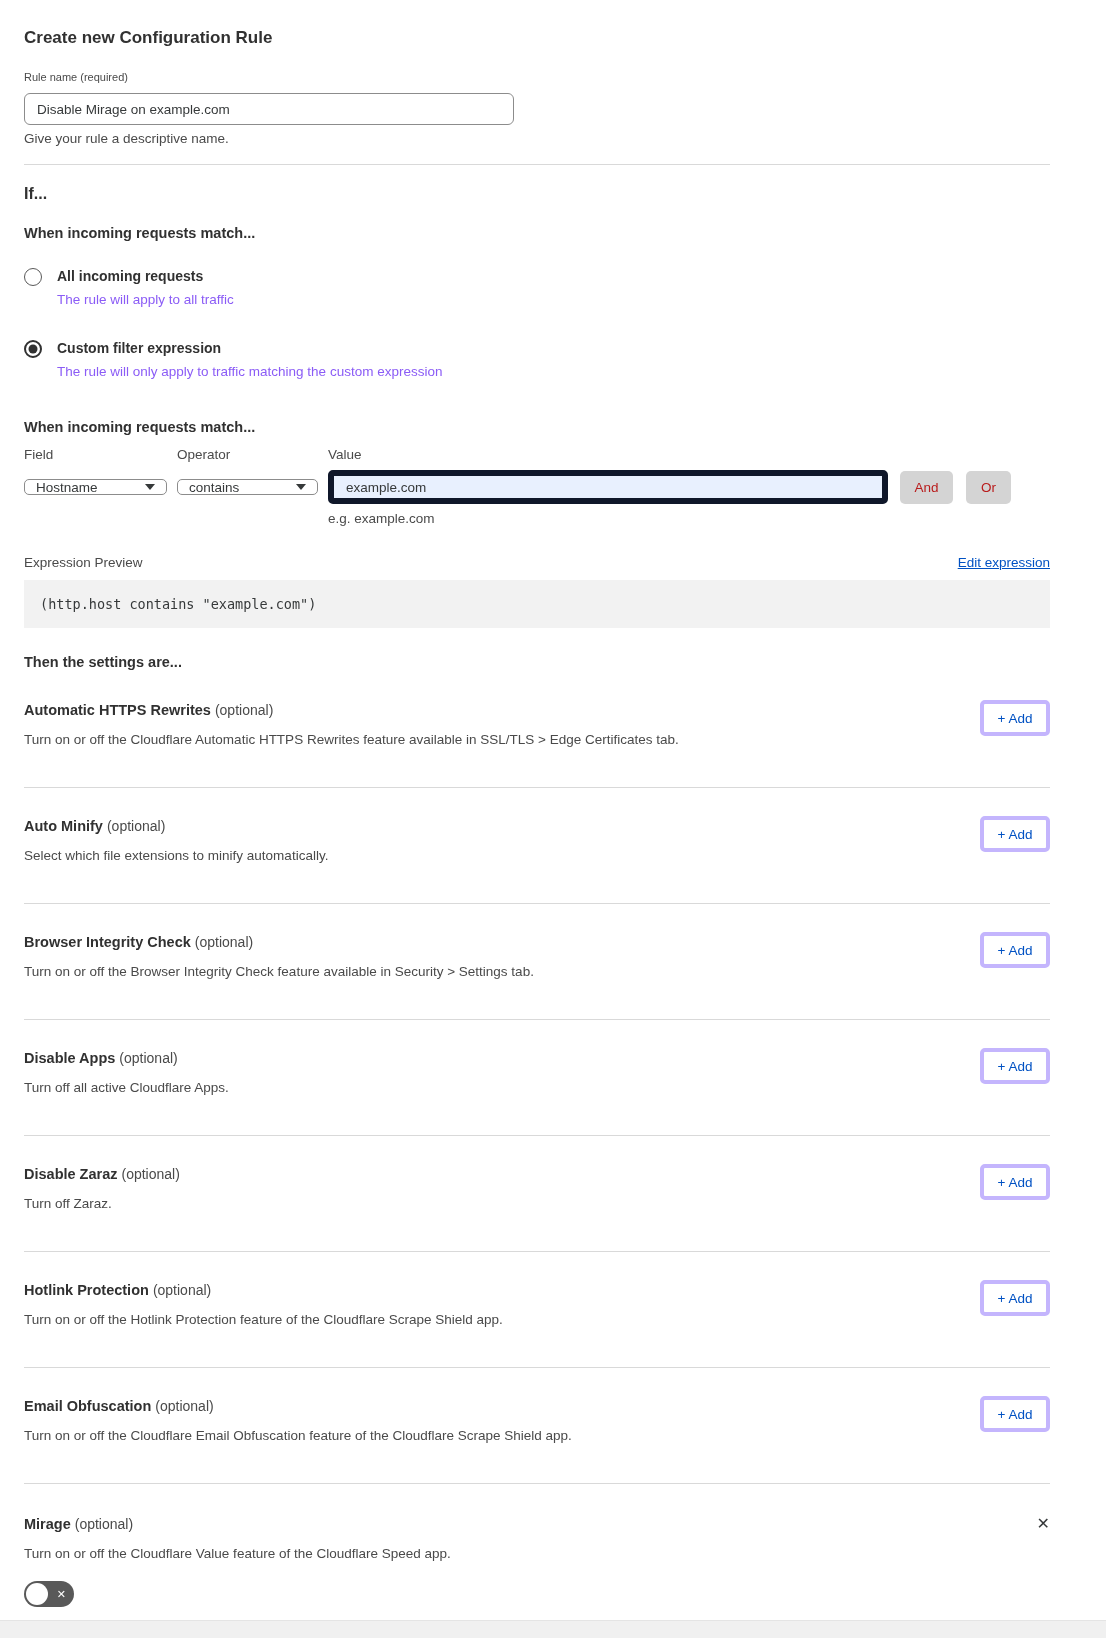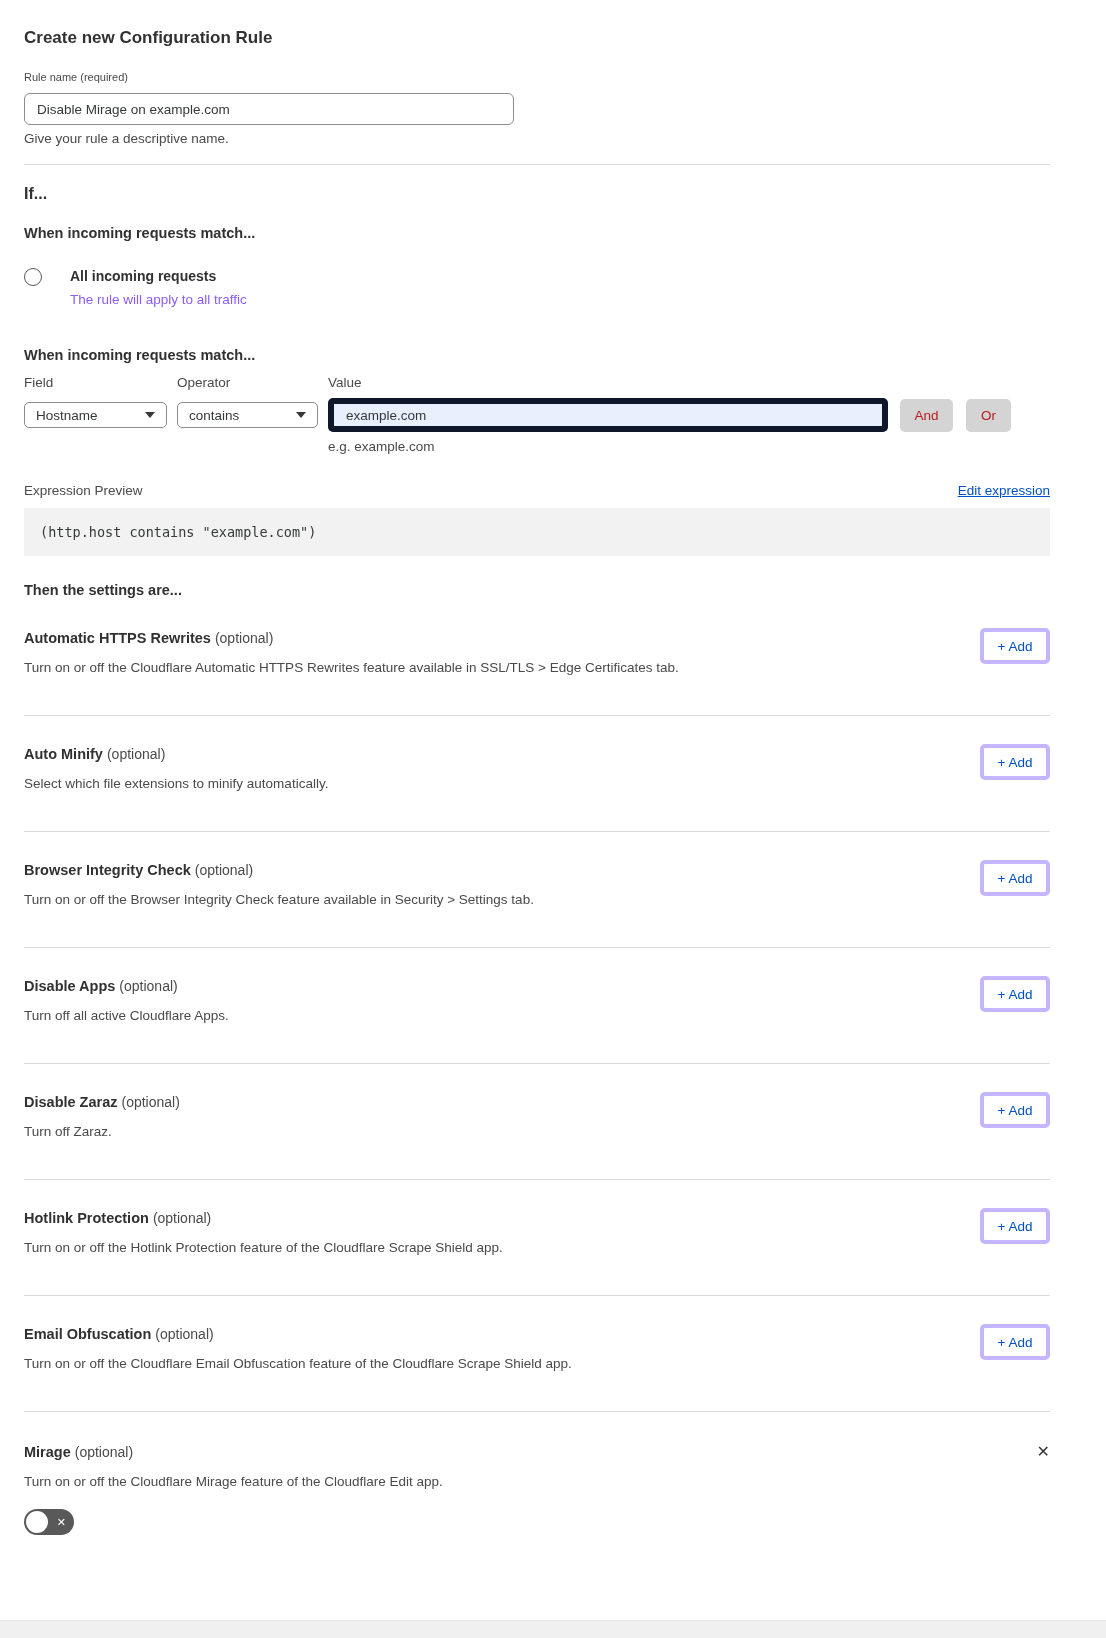--- a/index.html
+++ b/index.html
@@ -17,42 +17,42 @@
   }
   .help-text { font-size: 13.5px; color: #4a4a4a; line-height: 18px; }
 
   .hr { border-top: 1px solid #d9d9d9; margin: 16px 0 18px 0; }
 
   h2.if-heading { font-size: 16px; font-weight: 700; line-height: 22px; color: #313131; }
   h3.sub-heading { font-size: 14.5px; font-weight: 700; line-height: 20px; color: #313131; }
   .mt18 { margin-top: 18px; }
   .mt36 { margin-top: 36px; }
 
-  .radio-row { display: flex; gap: 28px; }
+  .radio-row { display: flex; gap: 15px; }
   .radio-row.first { margin-top: 24px; }
   .radio-row.second { margin-top: 30px; }
   .radio-circle {
     width: 18px; height: 18px; border-radius: 50%; border: 1.5px solid #595959;
     flex: 0 0 auto; margin-top: 1px; position: relative; background: #fff; cursor: pointer;
   }
   .radio-circle.selected { border: 2px solid #313131; }
   .radio-circle.selected::after {
     content: ""; position: absolute; left: 50%; top: 50%; transform: translate(-50%,-50%);
     width: 9px; height: 9px; border-radius: 50%; background: #313131;
   }
   .radio-label { font-size: 14px; font-weight: 700; color: #313131; line-height: 18px; }
   .radio-desc { font-size: 13.5px; color: #8b5cf6; line-height: 18px; margin-top: 6px; }
 
   .builder-labels { display: flex; margin-top: 9px; }
   .builder-labels .lbl { font-size: 13.5px; color: #4a4a4a; line-height: 18px; }
   .lbl-field { width: 153px; }
   .lbl-operator { width: 151px; }
   .builder-row { display: flex; align-items: center; margin-top: 6px; }
   .select-box {
-    height: 26px; border: 1px solid #8c8c8c; border-radius: 5px; background: #fff;
+    height: 16px; border: 1px solid #8c8c8c; border-radius: 5px; background: #fff;
     display: flex; align-items: center; justify-content: space-between;
     padding: 0 11px; font-size: 13.5px; color: #36393a; cursor: pointer;
   }
   .select-field { width: 143px; margin-right: 10px; }
   .select-operator { width: 141px; margin-right: 10px; }
   .chevron {
     width: 0; height: 0; border-left: 5px solid transparent; border-right: 5px solid transparent;
     border-top: 6px solid #36393a; margin-left: 8px;
   }
   .value-input {
@@ -126,20 +126,27 @@
   <h3 class="sub-heading mt18">When incoming requests match...</h3>
 
   <div class="radio-row first">
     <div class="radio-circle"></div>
     <div>
       <div class="radio-label">All incoming requests</div>
       <div class="radio-desc">The rule will apply to all traffic</div>
     </div>
   </div>
 
+  <div class="radio-row second">
+    <div class="radio-circle selected"></div>
+    <div>
+      <div class="radio-label">Custom filter expression</div>
+      <div class="radio-desc">The rule will only apply to traffic matching the custom expression</div>
+    </div>
+  </div>
 
   <h3 class="sub-heading mt36">When incoming requests match...</h3>
 
   <div class="builder-labels">
     <div class="lbl lbl-field">Field</div>
     <div class="lbl lbl-operator">Operator</div>
     <div class="lbl">Value</div>
   </div>
 
   <div class="builder-row">
@@ -208,21 +215,21 @@
     <div><span class="setting-name">Email Obfuscation</span><span class="setting-opt">(optional)</span></div>
     <p class="setting-desc">Turn on or off the Cloudflare Email Obfuscation feature of the Cloudflare Scrape Shield app.</p>
     <button class="add-btn">+ Add</button>
   </section>
 
   <section class="setting mirage">
     <div class="mirage-head">
       <div><span class="setting-name">Mirage</span><span class="setting-opt">(optional)</span></div>
       <span class="close-x">✕</span>
     </div>
-    <p class="setting-desc">Turn on or off the Cloudflare Mirage feature of the Cloudflare Edit app.</p>
+    <p class="setting-desc">Turn on or off the Cloudflare Value feature of the Cloudflare Speed app.</p>
     <div class="toggle">
       <span class="knob"></span>
       <span class="toggle-x">✕</span>
     </div>
   </section>
 
 </div>
 
 <div class="footer-strip"></div>
 

